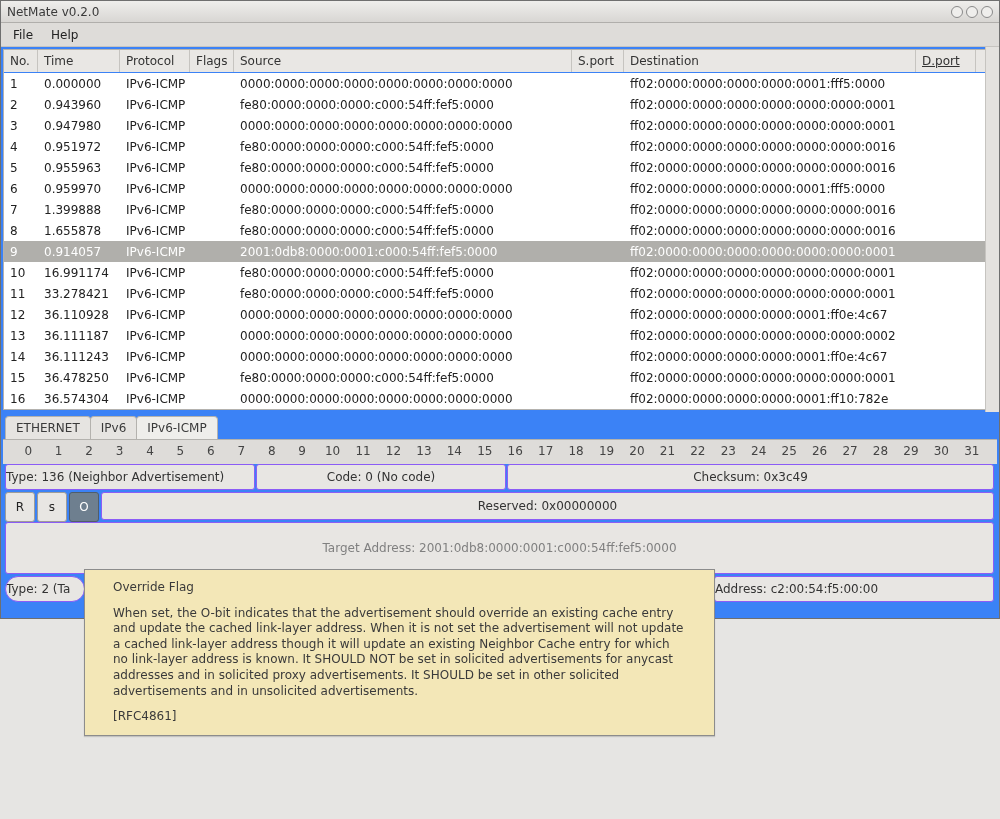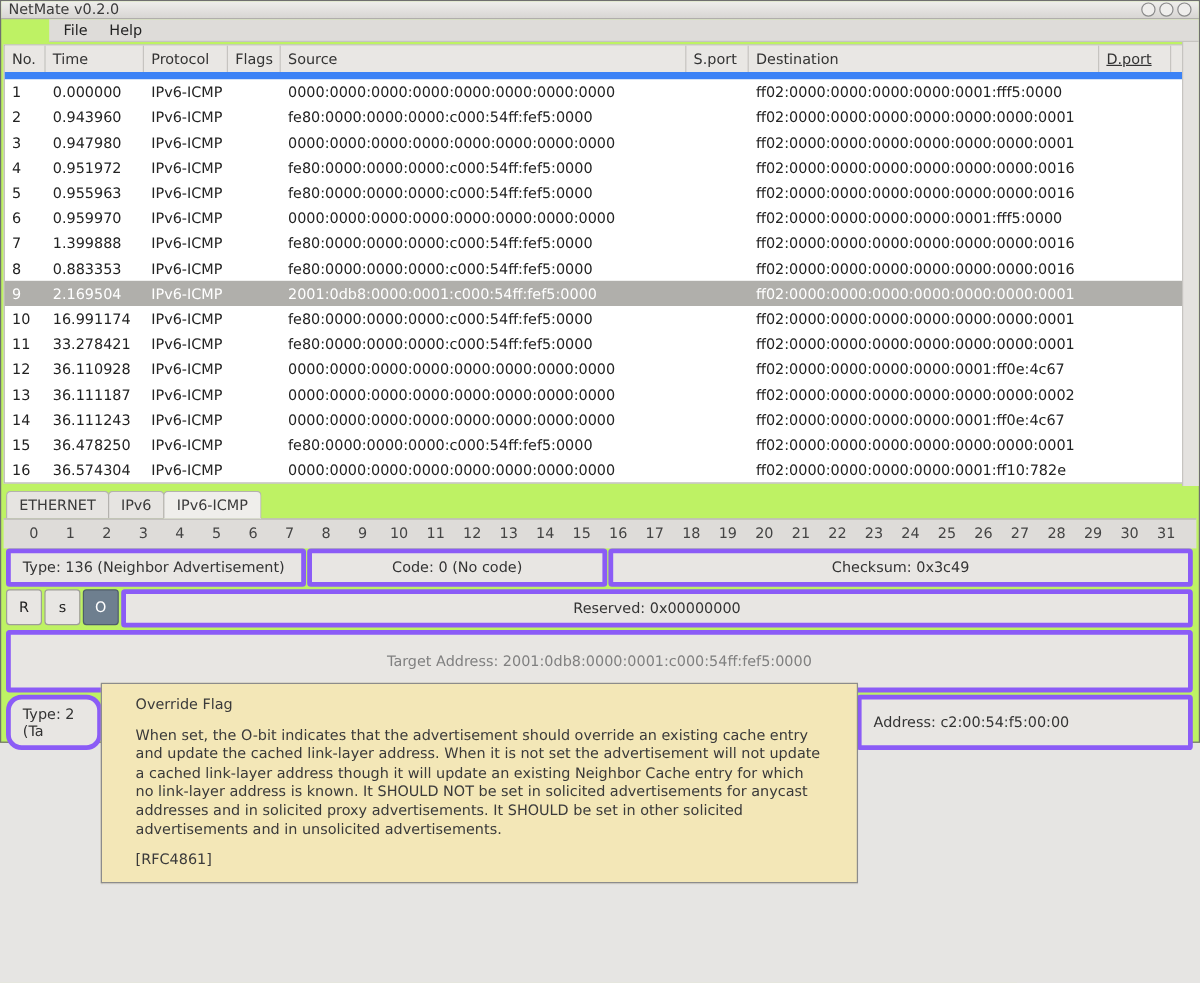--- a/index.html
+++ b/index.html
@@ -1,24 +1,24 @@
 <!DOCTYPE html>
 <html><head>
 <meta charset="utf-8">
 <style>
   * { box-sizing: border-box; margin: 0; padding: 0; }
   html, body { width: 1000px; height: 819px; overflow: hidden; font-family: "DejaVu Sans", Verdana, sans-serif; font-size: 12px; background: #e6e5e3; color: #222; }
-  .window { width: 1000px; height: 619px; display: flex; flex-direction: column; border: 1px solid #6f6f6f; background: #bef264; }
+  .window { width: 1000px; height: 619px; display: flex; flex-direction: column; border: 1px solid #6f6f6f; background: #3b82f6; }
   .titlebar { height: 22px; background: linear-gradient(#efeeec, #d8d6d3); display: flex; align-items: center; padding: 0 6px; border-bottom: 1px solid #b0aeab; font-size: 12px; color: #3a3a3a; }
   .titlebar .title { flex: 1; }
   .titlebar .winbtn { width: 12px; height: 12px; border: 1px solid #8a8a8a; border-radius: 50%; margin-left: 3px; background: #efeeec; }
-  .menubar { height: 24px; display: flex; align-items: center; gap: 2px; padding: 0 4px; background: #dedcd9; border-bottom: 1px solid #c6c4c0; margin-left: 40px; }
+  .menubar { height: 24px; display: flex; align-items: center; gap: 2px; padding: 0 4px; background: #dedcd9; border-bottom: 1px solid #c6c4c0; }
   .menubar .menuitem { padding: 2px 8px; cursor: default; }
   .packet-area { flex: 0 0 auto; border: 1px solid #b4b2ae; margin: 2px; background: #fff; }
-  .hdr-row { display: flex; background: #e9e7e4; border-bottom: 6px solid #3b82f6; }
+  .hdr-row { display: flex; background: #e9e7e4; border-bottom: 1px solid #3b82f6; }
   .hdr-cell { padding: 4px 6px; border-right: 1px solid #c6c4c0; font-size: 12px; color: #333; white-space: nowrap; overflow: hidden; }
   .tbody { }
   .row { display: flex; height: 21px; align-items: center; }
   .row.selected { background: #b0afab; color: #fff; }
   .cell { padding: 0 6px; font-size: 12px; white-space: nowrap; overflow: hidden; }
   .col-no { width: 34px; }
   .col-time { width: 82px; }
   .col-proto { width: 70px; }
   .col-flags { width: 44px; }
   .col-src { width: 338px; }
@@ -27,21 +27,21 @@
   .col-dport { width: 60px; text-decoration: underline; }
   .scroll-gutter { width: 14px; background: #e4e2df; border-left: 1px solid #c6c4c0; position: absolute; right: 0; top: 0; bottom: 0; }
   .packet-wrap { position: relative; }
   .details { margin: 4px 2px 2px 2px; display: flex; flex-direction: column; }
   .tabbar { display: flex; gap: 0; margin-left: 2px; }
   .tab { padding: 4px 10px; background: #e6e4e1; border: 1px solid #b4b2ae; border-bottom: none; border-top-left-radius: 4px; border-top-right-radius: 4px; margin-right: -1px; font-size: 12px; color: #3a3a3a; cursor: default; }
   .tab.active { background: #efeeeb; position: relative; z-index: 2; }
   .bitruler { display: flex; padding: 4px 10px 6px 10px; gap: 0; background: #dedcd9; border-top: 1px solid #b4b2ae; }
   .bitruler span { flex: 1; text-align: center; font-size: 12px; color: #444; }
   .detail-row { display: flex; margin: 0 2px; gap: 0; }
-  .detail-box { border: 4px solid #8b5cf6; background: #ecebe8; padding: 5px 10px; font-size: 12px; color: #333; display: flex; align-items: center; justify-content: center; margin: 0 1px 2px 0; }
+  .detail-box { border: 1px solid #8b5cf6; background: #ecebe8; padding: 5px 0; font-size: 12px; color: #333; display: flex; align-items: center; justify-content: center; margin: 0 1px 2px 0; }
   .detail-box.btn { background: #e8e6e3; border-radius: 3px; }
   .flag-btn { width: 30px; height: 30px; display: flex; align-items: center; justify-content: center; border: 1px solid #9e9c98; background: #e8e6e3; border-radius: 3px; margin-right: 2px; font-size: 12px; }
   .flag-btn.active { background: #6e7f8f; border-color: #4f5d6b; color: #fff; }
   .tooltip { position: absolute; left: 84px; top: 569px; width: 631px; background: #f3e7b7; border: 1px solid #8c8c8c; padding: 10px 28px; font-size: 12px; color: #3a3a3a; line-height: 1.3; box-shadow: 0 1px 1px rgba(0,0,0,0.15); z-index: 50; }
   .tooltip h4 { font-weight: normal; font-size: 12px; margin-bottom: 10px; }
   .tooltip p { margin-bottom: 10px; }
   .lower-cut { display:flex; margin:0 2px; }
 </style>
 </head>
 <body>
@@ -137,31 +137,31 @@
             <div class="cell col-time">1.399888</div>
             <div class="cell col-proto">IPv6-ICMP</div>
             <div class="cell col-flags"></div>
             <div class="cell col-src">fe80:0000:0000:0000:c000:54ff:fef5:0000</div>
             <div class="cell col-sport"></div>
             <div class="cell col-dest">ff02:0000:0000:0000:0000:0000:0000:0016</div>
             <div class="cell col-dport"></div>
           </div>
           <div class="row">
             <div class="cell col-no">8</div>
-            <div class="cell col-time">0.883353</div>
+            <div class="cell col-time">1.655878</div>
             <div class="cell col-proto">IPv6-ICMP</div>
             <div class="cell col-flags"></div>
             <div class="cell col-src">fe80:0000:0000:0000:c000:54ff:fef5:0000</div>
             <div class="cell col-sport"></div>
             <div class="cell col-dest">ff02:0000:0000:0000:0000:0000:0000:0016</div>
             <div class="cell col-dport"></div>
           </div>
           <div class="row selected">
             <div class="cell col-no">9</div>
-            <div class="cell col-time">2.169504</div>
+            <div class="cell col-time">0.914057</div>
             <div class="cell col-proto">IPv6-ICMP</div>
             <div class="cell col-flags"></div>
             <div class="cell col-src">2001:0db8:0000:0001:c000:54ff:fef5:0000</div>
             <div class="cell col-sport"></div>
             <div class="cell col-dest">ff02:0000:0000:0000:0000:0000:0000:0001</div>
             <div class="cell col-dport"></div>
           </div>
           <div class="row">
             <div class="cell col-no">10</div>
             <div class="cell col-time">16.991174</div>

